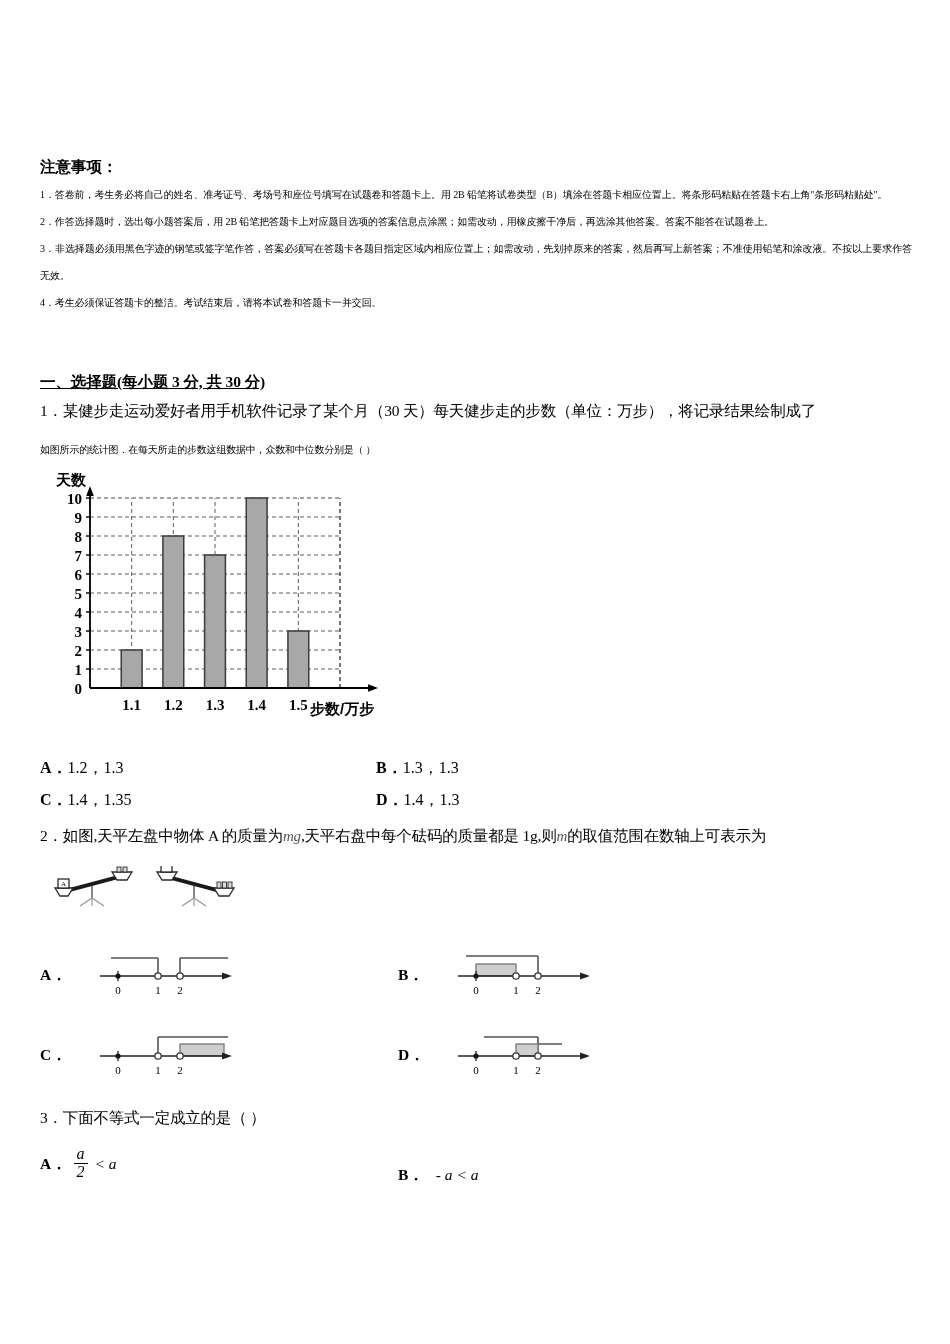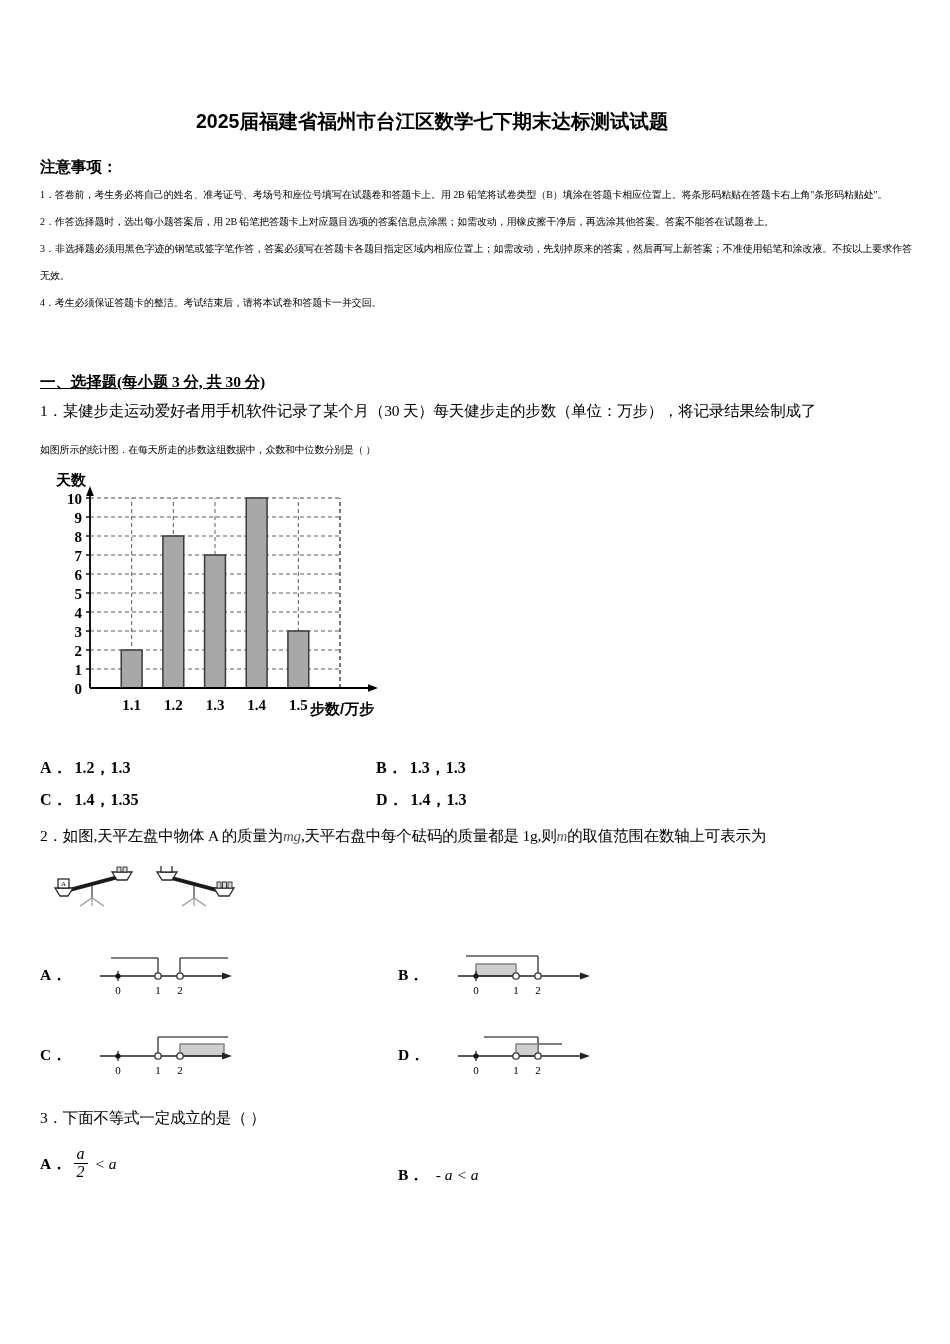--- a/index.html
+++ b/index.html
@@ -98,22 +98,21 @@
   .chart-svg { display: block; }
   .opt-cell {
     position: absolute;
     white-space: nowrap;
   }
   .opt-label {
     font-weight: bold;
     font-family: "Liberation Serif", serif;
   }
   .opt-text {
-    font-weight: bold;
-    margin-left: 7px;
+    font-weight: normal;
   }
 
   
   .q2-stem {
     position: absolute;
     left: 40px;
     top: 823px;
     width: 880px;
     font-size: 15.5px;
     line-height: 26px;
@@ -178,21 +177,20 @@
   }
   .frac .num { display: block; padding: 0 3px; }
   .frac .den { display: block; border-top: 1.3px solid #000; padding: 0 3px; }
   .mathi { font-style: italic; font-family: "Liberation Serif", serif; }
 </style>
 </head>
 <body>
 
 <div class="page">
 
-  <div class="doc-title">2025届福建省福州市台江区数学七下期末达标测试试题</div>
 
   <div class="notice">
     <div class="notice-head">注意事项：</div>
     <p class="notice-p">1．答卷前，考生务必将自己的姓名、准考证号、考场号和座位号填写在试题卷和答题卡上。用 2B 铅笔将试卷类型（B）填涂在答题卡相应位置上。将条形码粘贴在答题卡右上角"条形码粘贴处"。</p>
     <p class="notice-p">2．作答选择题时，选出每小题答案后，用 2B 铅笔把答题卡上对应题目选项的答案信息点涂黑；如需改动，用橡皮擦干净后，再选涂其他答案。答案不能答在试题卷上。</p>
     <p class="notice-p">3．非选择题必须用黑色字迹的钢笔或签字笔作答，答案必须写在答题卡各题目指定区域内相应位置上；如需改动，先划掉原来的答案，然后再写上新答案；不准使用铅笔和涂改液。不按以上要求作答无效。</p>
     <p class="notice-p">4．考生必须保证答题卡的整洁。考试结束后，请将本试卷和答题卡一并交回。</p>
   </div>
 
   <div class="section-head">一、选择题(每小题 3 分, 共 30 分)</div>

